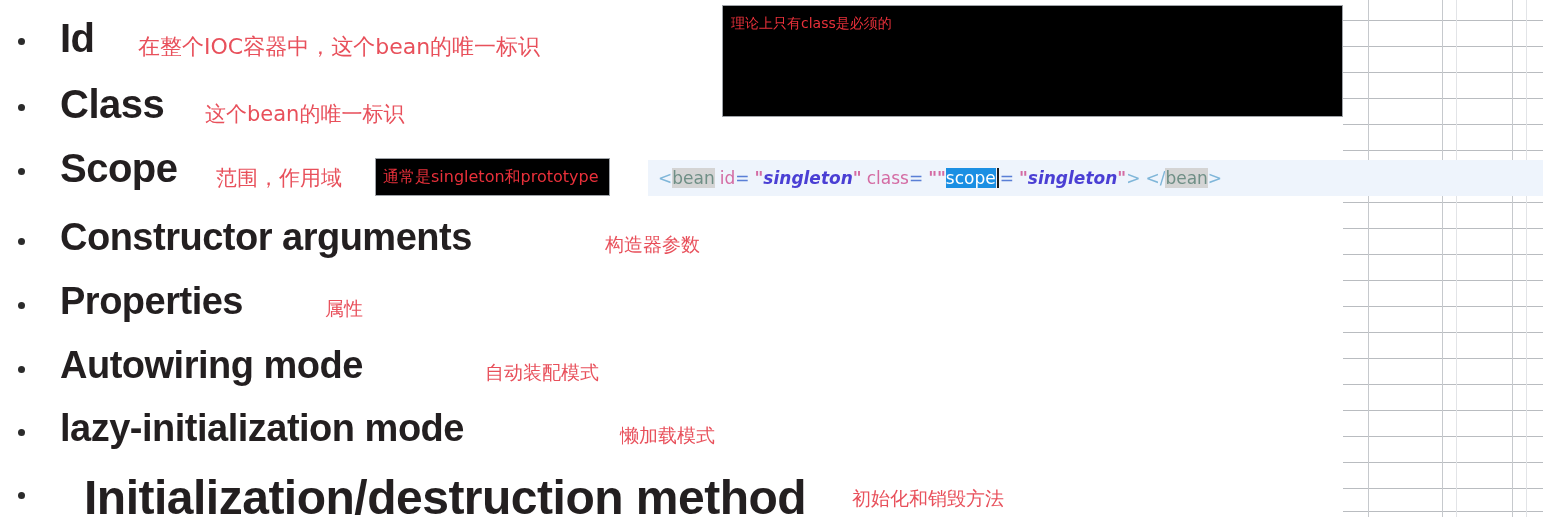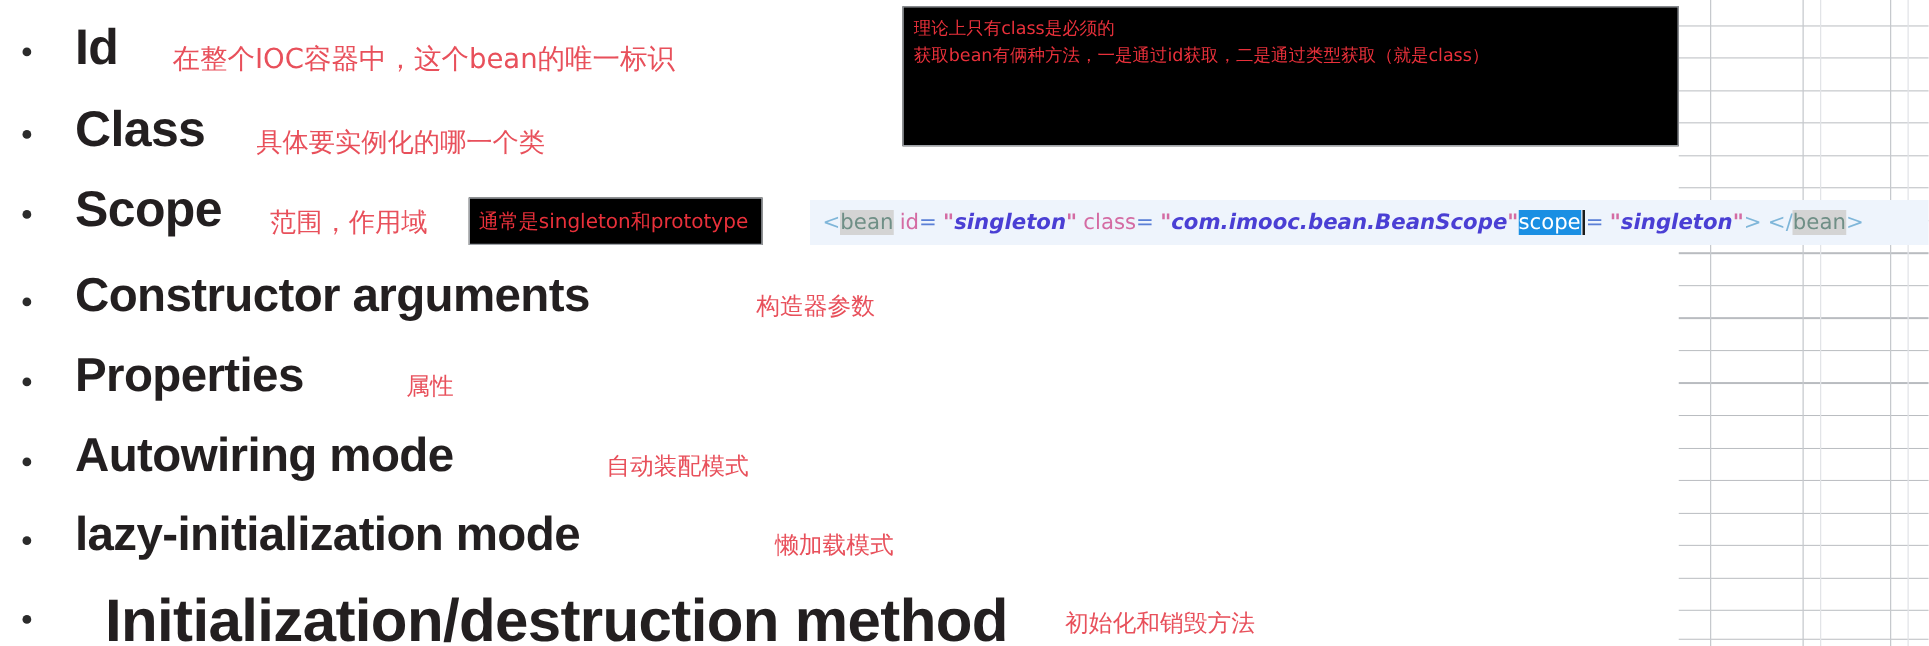--- a/index.html
+++ b/index.html
@@ -94,21 +94,21 @@
 
   <div class="li" style="top:16px;">
     <span class="dot" style="top:22px;"></span>
     <span class="term" style="top:0px;font-size:40px;">Id</span>
     <span class="zh" style="left:138px;top:16px;font-size:22px;">在整个IOC容器中，这个bean的唯一标识</span>
   </div>
 
   <div class="li" style="top:82px;">
     <span class="dot" style="top:22px;"></span>
     <span class="term" style="top:0px;font-size:40px;">Class</span>
-    <span class="zh" style="left:205px;top:18px;font-size:21px;">具体要实例化的哪一个类</span>
+    <span class="zh" style="left:205px;top:18px;font-size:21px;">这个bean的唯一标识</span>
   </div>
 
   <div class="li" style="top:146px;">
     <span class="dot" style="top:22px;"></span>
     <span class="term" style="top:0px;font-size:40px;">Scope</span>
     <span class="zh" style="left:216px;top:18px;font-size:21px;">范围，作用域</span>
   </div>
 
   <div class="li" style="top:216px;">
     <span class="dot" style="top:22px;"></span>
@@ -137,41 +137,39 @@
   <div class="li" style="top:470px;">
     <span class="dot" style="top:22px;"></span>
     <span class="term" style="top:0px;font-size:48px;margin-left:24px;">Initialization/destruction  method</span>
     <span class="zh" style="left:852px;top:16px;font-size:19px;">初始化和销毁方法</span>
   </div>
 
 </div>
 
 <div class="note-box" id="note-top">
   <div>理论上只有class是必须的</div>
-  <div>获取bean有俩种方法，一是通过id获取，二是通过类型获取（就是class）</div>
 </div>
 
 <div class="note-box" id="note-scope">通常是singleton和prototype</div>
 
 <div id="code-strip">
   <span class="tk-angle">&lt;</span>
     <span class="tk-tag">bean</span>
     <span class="sp"></span>
     <span class="tk-attr">id</span>
     <span class="tk-eq">=</span>
     <span class="sp"></span>
     <span class="tk-quote">"</span>
     <span class="tk-val">singleton</span>
     <span class="tk-quote">"</span>
     <span class="sp"></span>
     <span class="tk-attr">class</span>
     <span class="tk-eq">=</span>
     <span class="sp"></span>
     <span class="tk-quote">"</span>
-    <span class="tk-val">com.imooc.bean.BeanScope</span>
     <span class="tk-quote">"</span>
     <span class="tk-sel">scope</span>
     <span class="caret"></span>
     <span class="tk-eq">=</span>
     <span class="sp"></span>
     <span class="tk-quote">"</span>
     <span class="tk-val">singleton</span>
     <span class="tk-quote">"</span>
     <span class="tk-angle">&gt;</span>
     <span class="sp"></span>

